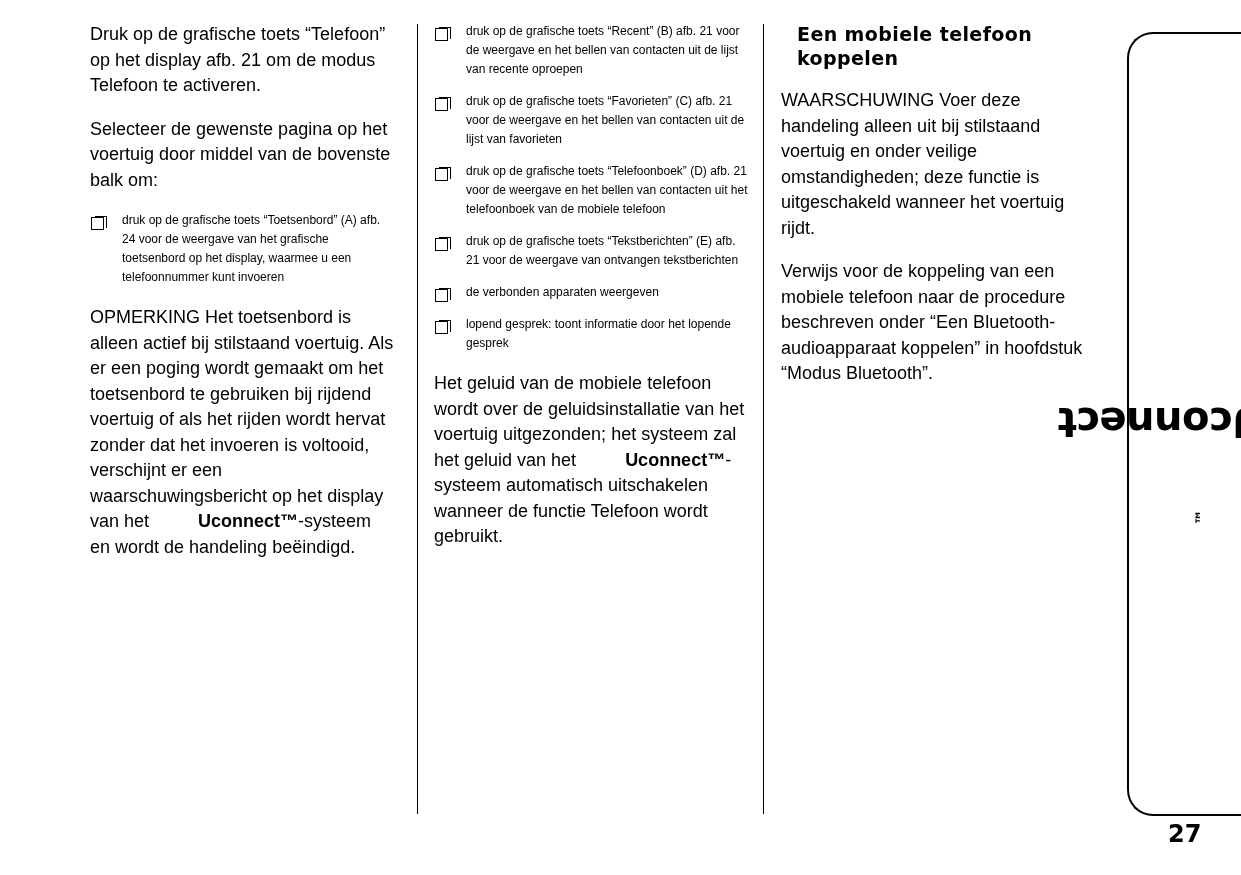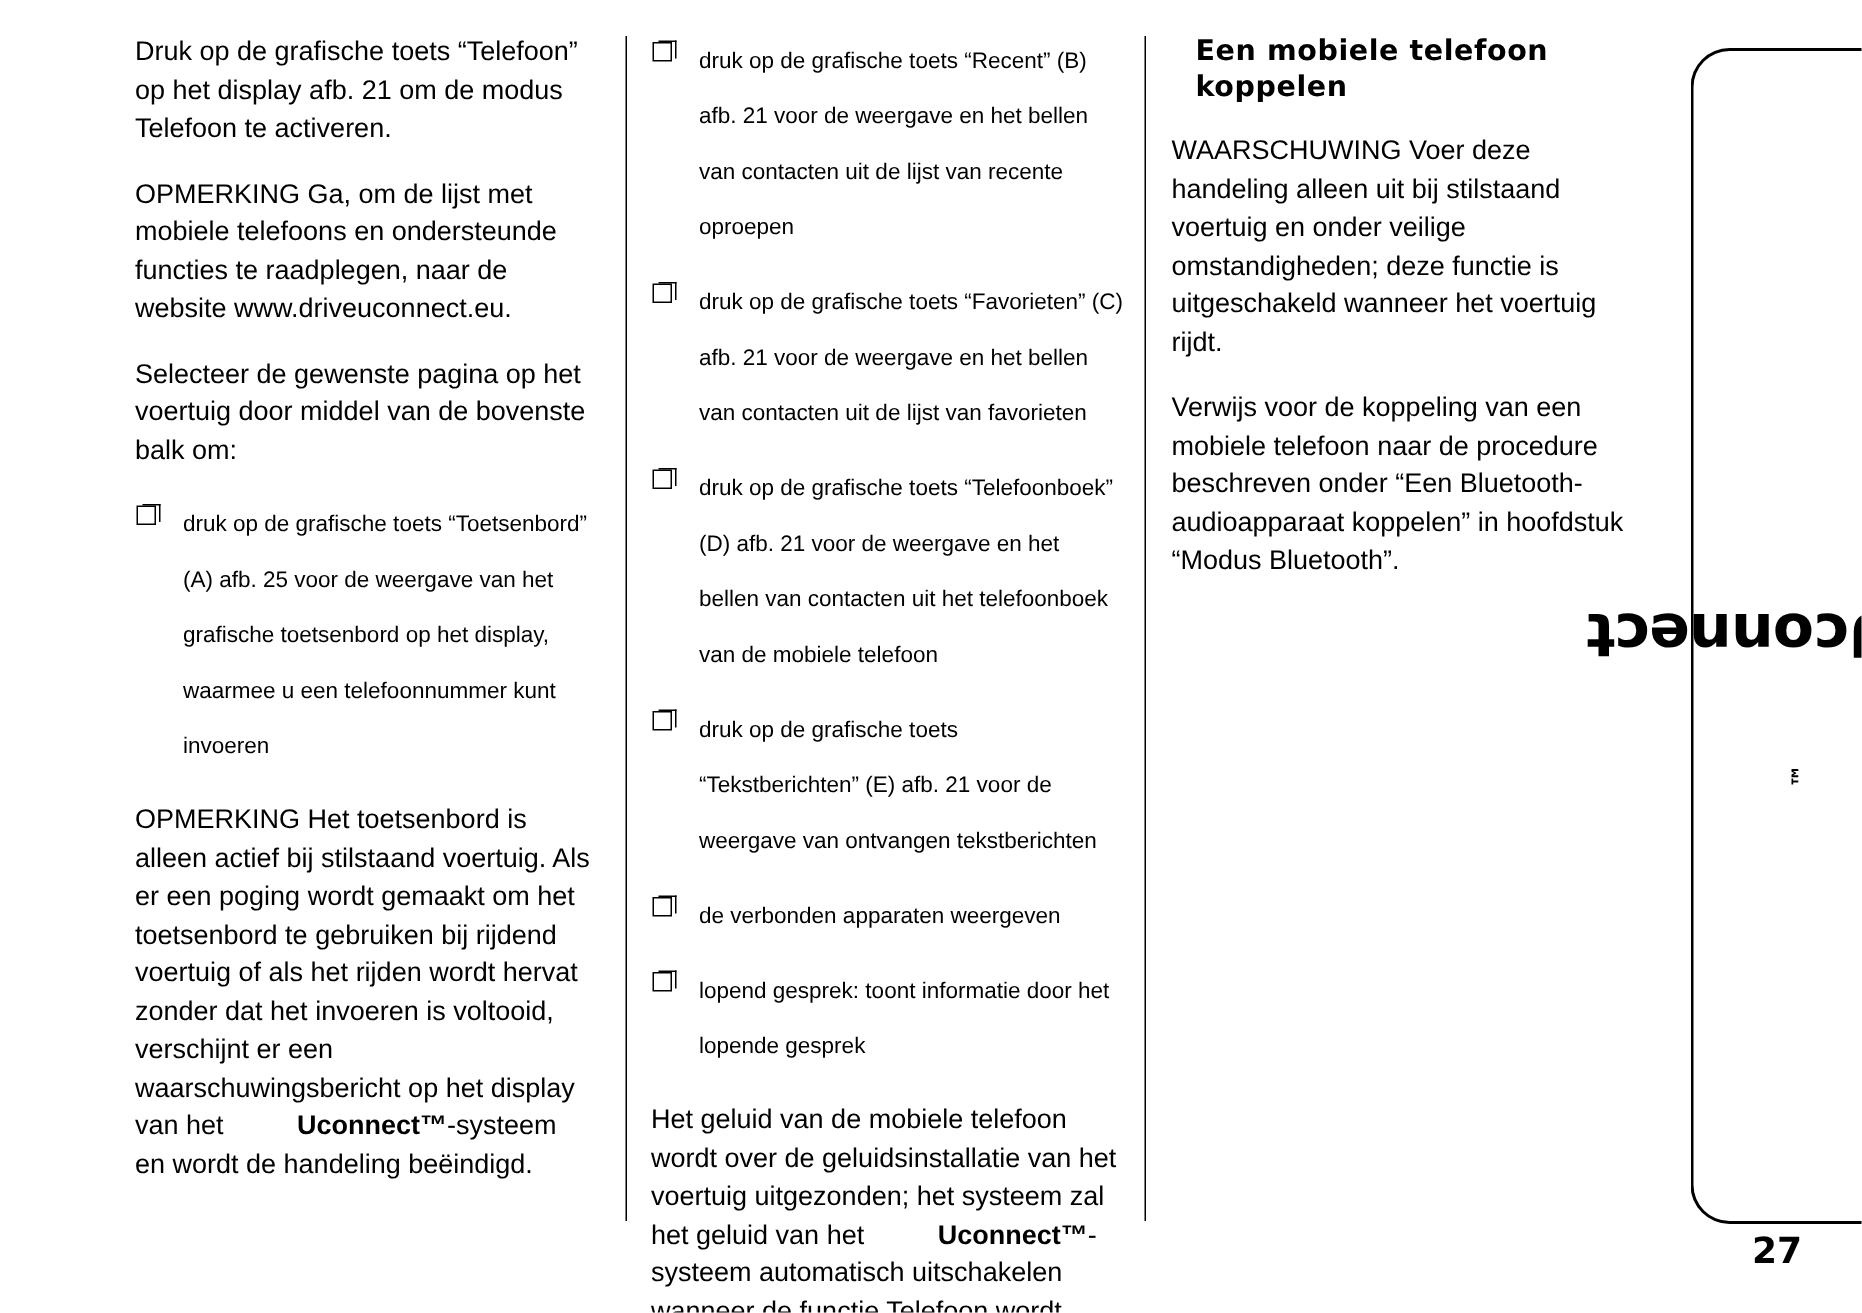--- a/index.html
+++ b/index.html
@@ -57,22 +57,22 @@
   }
 
   ul.bullets {
     list-style: none;
     margin: 0 0 18px 0;
     padding: 0;
   }
   ul.bullets li {
     position: relative;
     padding-left: 32px;
-    font-size: 15px;
-    line-height: 37px;
+    font-size: 12px;
+    line-height: 19px;
     margin-bottom: 13px;
   }
   ul.bullets li:last-child { margin-bottom: 0; }
   .sq {
     position: absolute;
     left: 1px;
     top: 6px;
     width: 11px;
     height: 11px;
     border: 1.6px solid #000;
@@ -139,26 +139,25 @@
 </head>
 <body>
 
 <div class="page">
 
   <div class="col-rule rule1"></div>
   <div class="col-rule rule2"></div>
 
   <div class="col col1">
     <p>Druk op de grafische toets “Telefoon” op het display afb. 21 om de modus Telefoon te activeren.</p>
-    <p>OPMERKING Ga, om de lijst met mobiele telefoons en ondersteunde functies te raadplegen, naar de website www.driveuconnect.eu.</p>
     <p>Selecteer de gewenste pagina op het voertuig door middel van de bovenste balk om:</p>
     <ul class="bullets">
       <li>
         <span class="sq"></span>
-        <span>druk op de grafische toets “Toetsenbord” (A) afb. 25 voor de weergave van het grafische toetsenbord op het display, waarmee u een telefoonnummer kunt invoeren</span>
+        <span>druk op de grafische toets “Toetsenbord” (A) afb. 24 voor de weergave van het grafische toetsenbord op het display, waarmee u een telefoonnummer kunt invoeren</span>
       </li>
     </ul>
     <p><span>OPMERKING Het toetsenbord is alleen actief bij stilstaand voertuig. Als er een poging wordt gemaakt om het toetsenbord te gebruiken bij rijdend voertuig of als het rijden wordt hervat zonder dat het invoeren is voltooid, verschijnt er een waarschuwingsbericht op het display van het </span><b>Uconnect™</b><span>-systeem en wordt de handeling beëindigd.</span></p>
   </div>
 
   <div class="col col2">
     <ul class="bullets">
       <li>
         <span class="sq"></span>
         <span>druk op de grafische toets “Recent” (B) afb. 21 voor de weergave en het bellen van contacten uit de lijst van recente oproepen</span>

